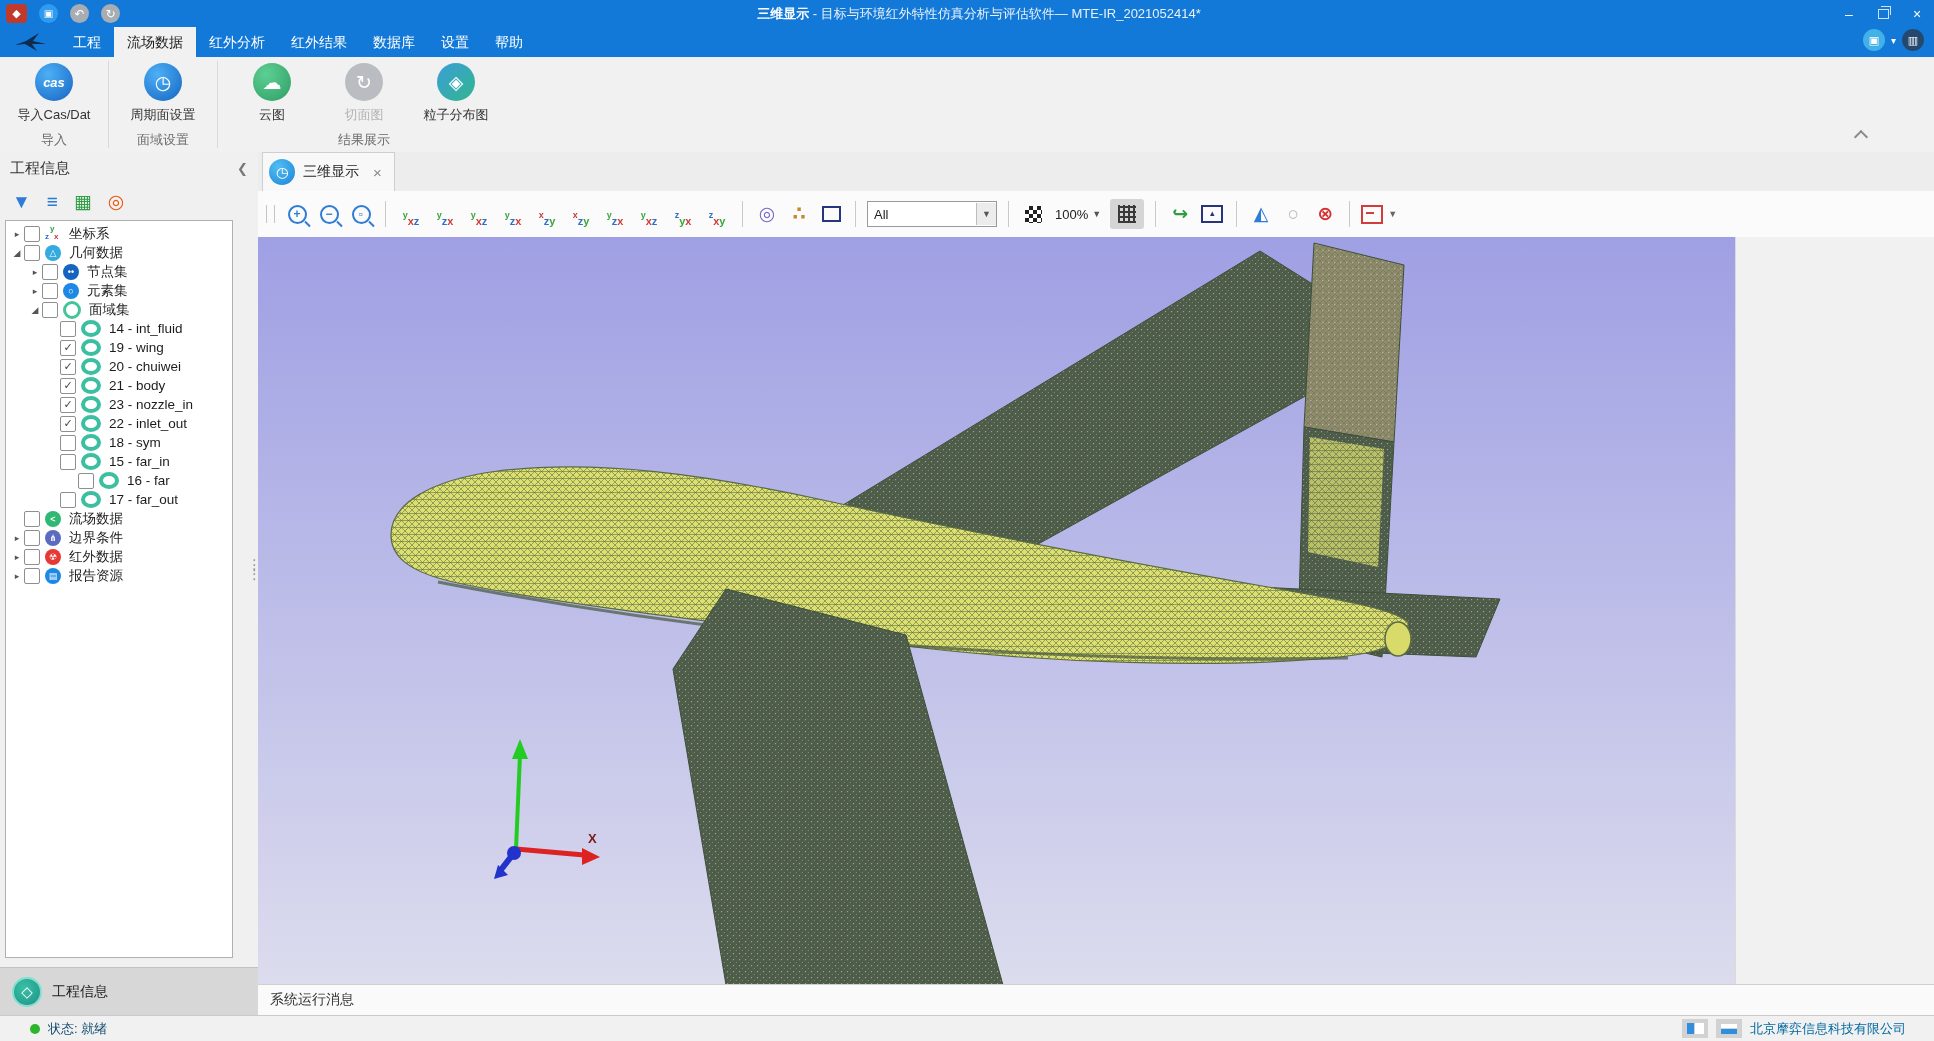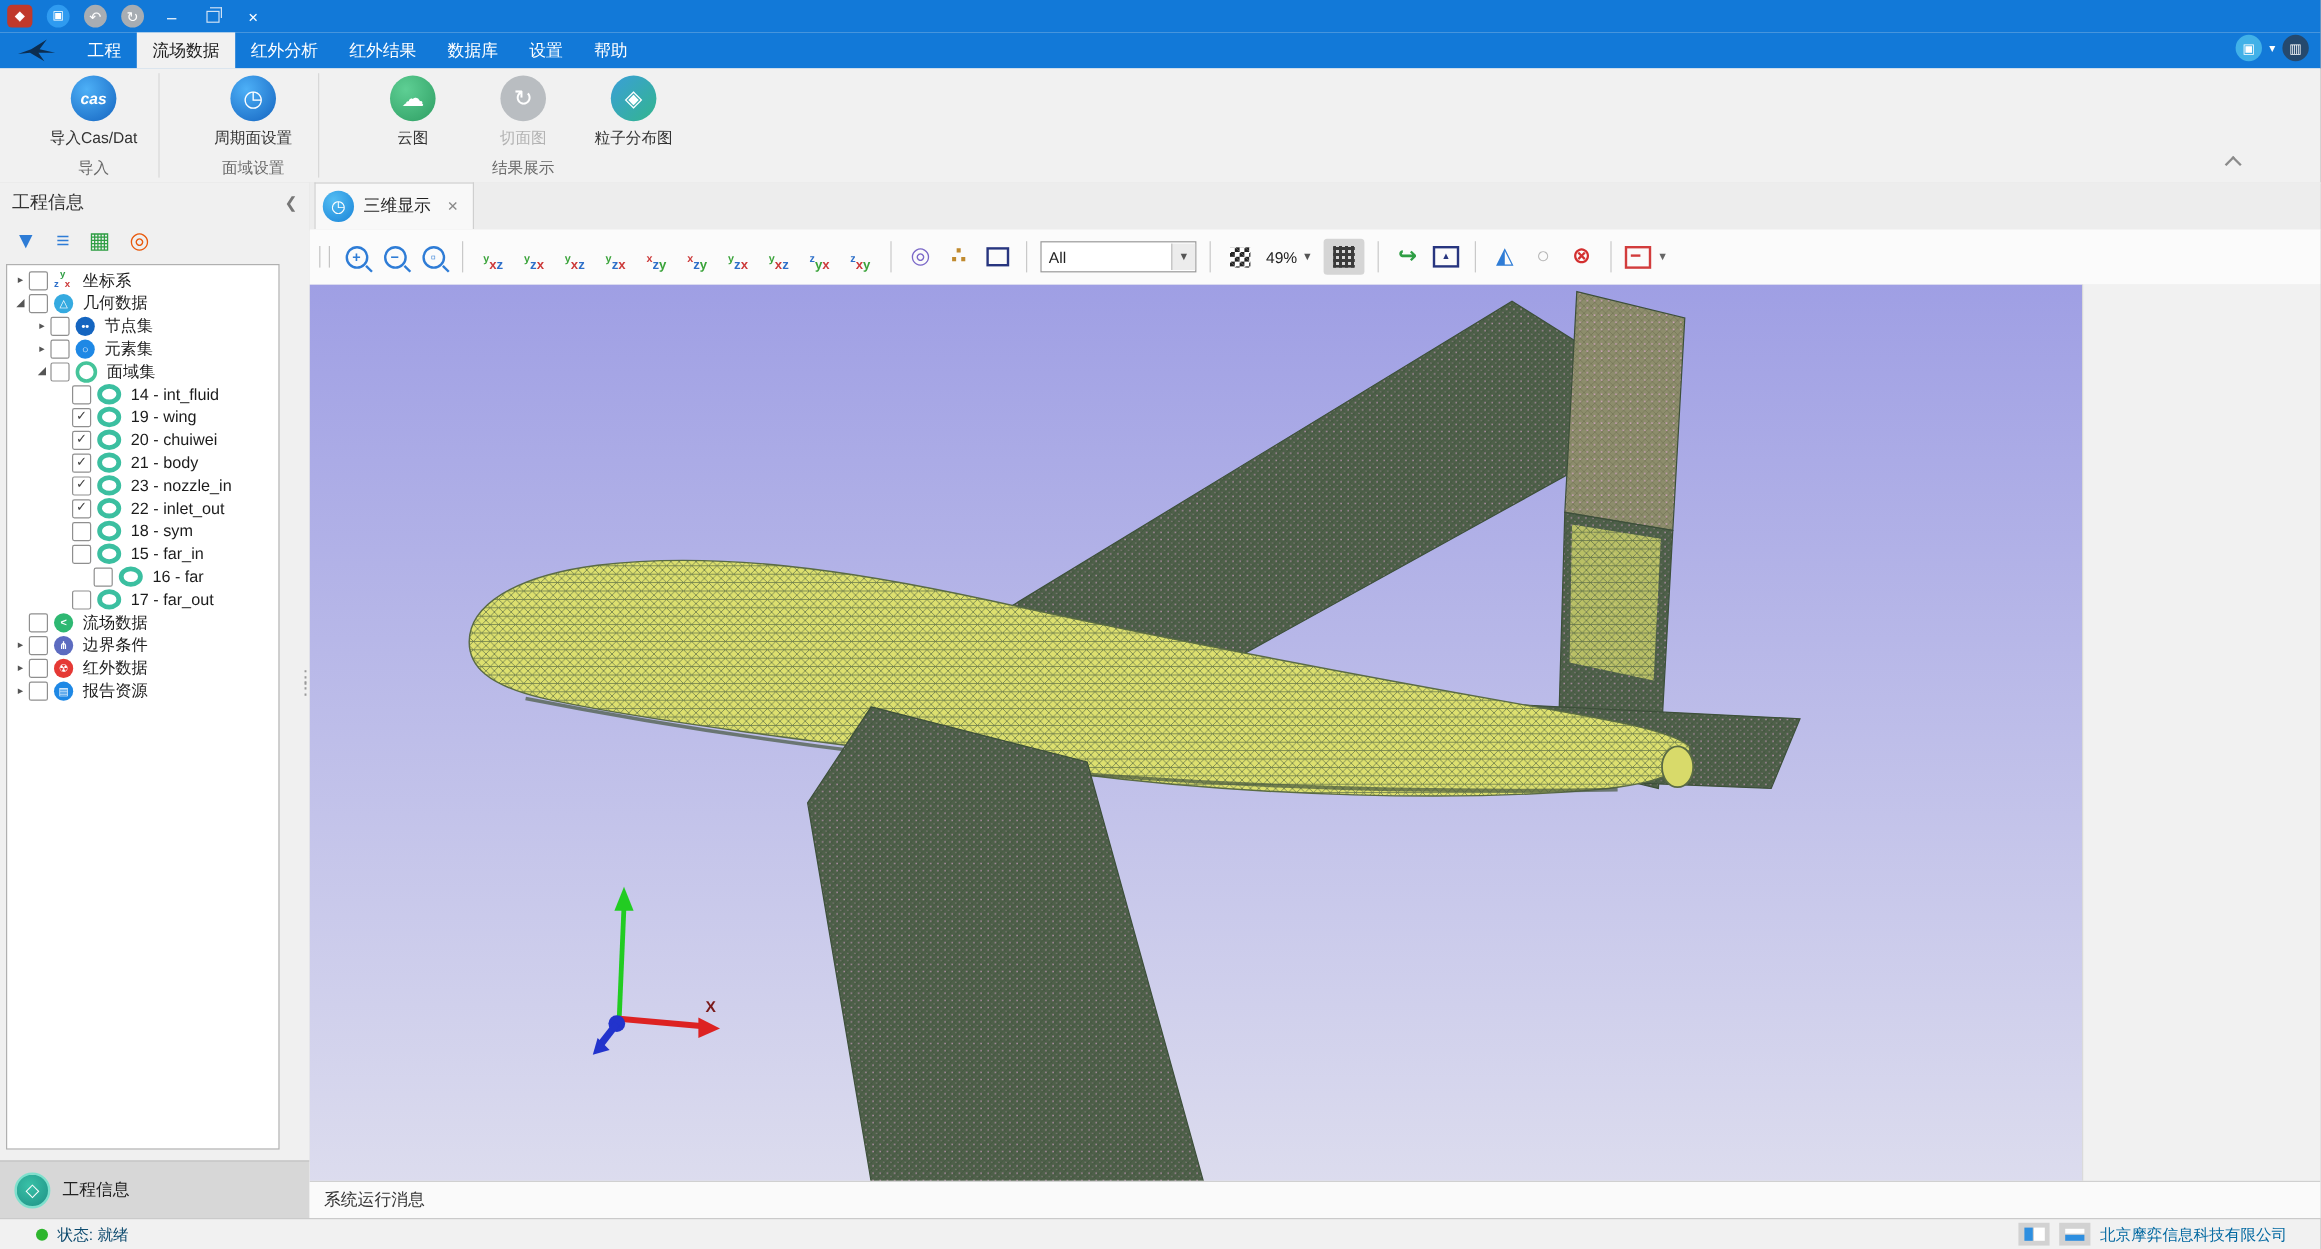--- a/index.html
+++ b/index.html
@@ -20,21 +20,21 @@
   
   .menubar{position:absolute;left:0;top:27px;width:1934px;height:30px;background:#1279d8;display:flex;align-items:center;}
   .applogo{width:60px;display:flex;justify-content:center;}
   .mi{padding:0 13px;height:30px;line-height:30px;color:#fff;font-size:14px;cursor:default;}
   .mi.active{background:#f1f1f1;color:#1b1b1b;}
   .menu-right{position:absolute;right:10px;top:2px;display:flex;align-items:center;gap:6px;}
   .mrc{width:22px;height:22px;border-radius:50%;display:flex;align-items:center;justify-content:center;color:#fff;font-size:11px;}
   .mr-caret{color:#fff;font-size:10px;}
   
   .ribbon{position:absolute;left:0;top:57px;width:1934px;height:95px;background:#f1f1f1;border-bottom:1px solid #d9d9d9;display:flex;align-items:stretch;}
-  .rgroup{display:flex;flex-direction:column;padding:4px 10px 0 10px;margin-left:24px;}
+  .rgroup{display:flex;flex-direction:column;padding:4px 10px 0 10px;}
   .rbtns{display:flex;flex:1;gap:4px;}
   .rbtn{width:88px;display:flex;flex-direction:column;align-items:center;padding-top:2px;cursor:default;}
   .ricon{width:38px;height:38px;border-radius:50%;display:flex;align-items:center;justify-content:center;color:#fff;font-size:19px;}
   .ricon.cas-import-icon{background:radial-gradient(circle at 35% 30%,#4db0f7,#1464c0);font-size:13px;font-style:italic;font-weight:bold;}
   .ricon.clock-icon{background:radial-gradient(circle at 35% 30%,#4db0f7,#1464c0);}
   .ricon.cloud-icon{background:radial-gradient(circle at 35% 30%,#5ecf94,#2e9e63);}
   .ricon.slice-icon{background:#b9bdc1;}
   .ricon.particle-cube-icon{background:linear-gradient(135deg,#3a9fd8,#33b58e);}
   .rlabel{margin-top:5px;font-size:13px;color:#333;white-space:nowrap;}
   .rbtn.disabled .rlabel{color:#b3b3b3;}
@@ -116,20 +116,21 @@
 
 <div id="app">
 
   <div class="titlebar" style="background: rgb(18, 121, 216);">
     <div class="qat">
         <span class="qapp">◆</span>
         <span class="qico qsave">▣</span>
         <span class="qico qgray">↶</span>
         <span class="qico qgray">↻</span>
       </div>
+    <div class="wtitle"><b>三维显示</b><span> - 目标与环境红外特性仿真分析与评估软件— MTE-IR_2021052414*</span></div>
     <div class="wctrl">
         <span class="wbtn">–</span>
         <span class="wbtn">
           <span class="maxic"></span>
         </span>
         <span class="wbtn">×</span>
       </div>
   </div>
 
   <div class="menubar" style="background: rgb(18, 121, 216);">
@@ -418,21 +419,21 @@
         <span class="vsep"></span>
         <div class="vcombo">
           <span class="val">All</span>
           <span class="drop">▼</span>
         </div>
         <span class="vsep"></span>
         <span class="vbtn">
           <i class="checker"></i>
         </span>
         <span class="zoomval">
-          <span>49%</span>
+          <span>100%</span>
           <span class="car">▼</span>
         </span>
         <span class="vbtn active">
           <i class="gridic"></i>
         </span>
         <span class="vsep"></span>
         <span class="vbtn">
           <i class="g1" style="color:#2e9e44;font-weight:bold">↪</i>
         </span>
         <span class="vbtn">

